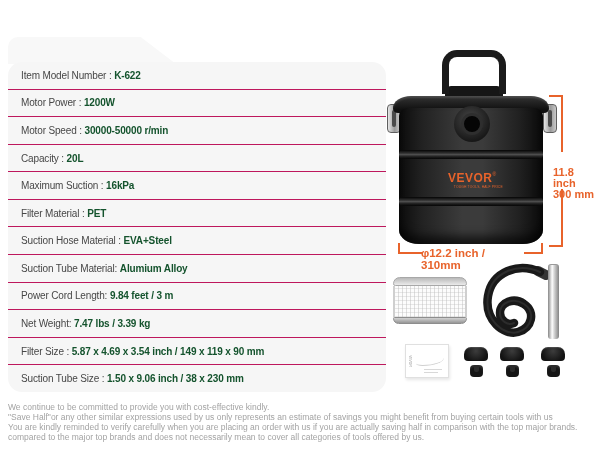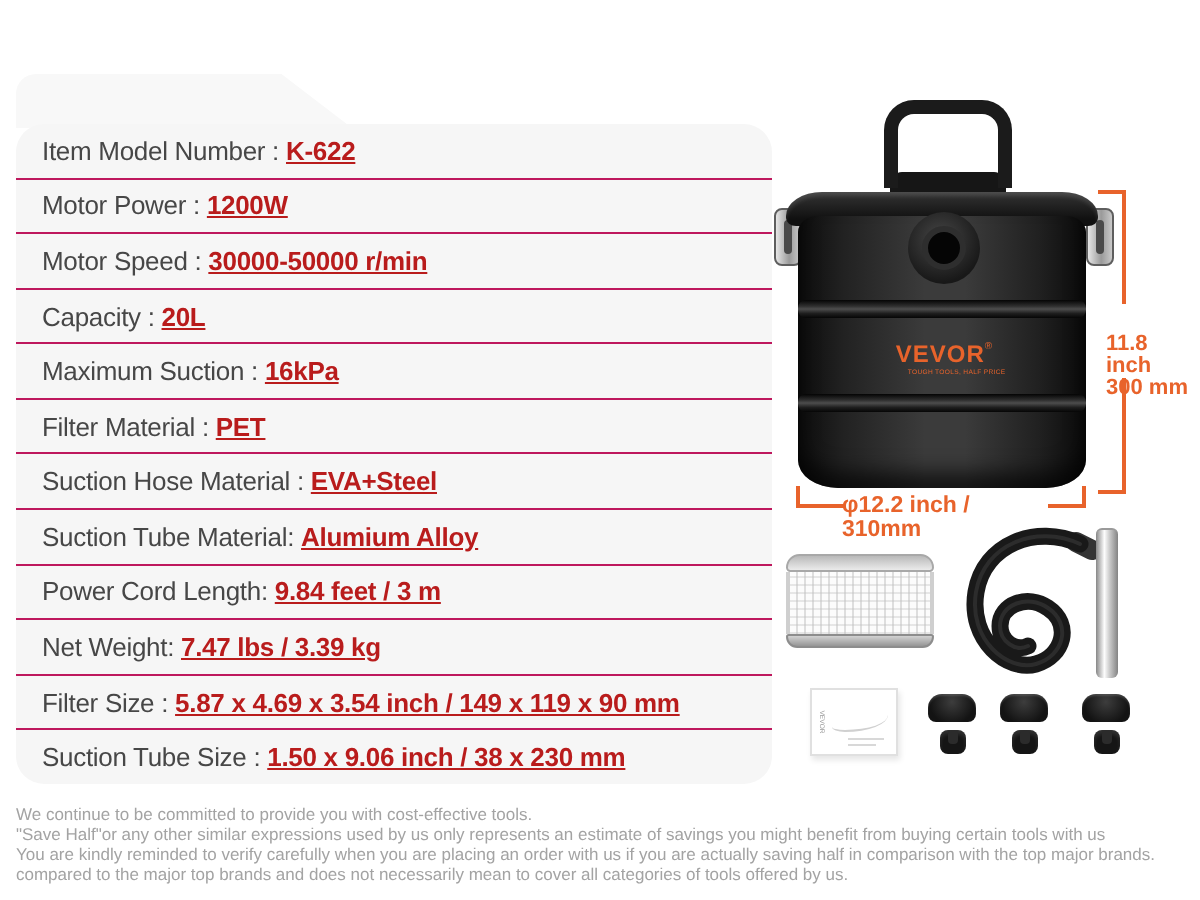--- a/index.html
+++ b/index.html
@@ -7,25 +7,25 @@
         font-family:"Liberation Sans",sans-serif;}
   .abs{position:absolute;}
 
   
   .deco-tab{left:8px;top:37px;width:168px;height:27px;background:#f8f8f8;
             clip-path:polygon(0 0,79% 0,100% 100%,0 100%);border-top-left-radius:10px;}
 
   
   .spec-card{left:8px;top:62px;width:378px;height:330px;background:#f6f6f6;
              border-radius:14px;display:flex;flex-direction:column;overflow:hidden;}
-  .spec-row{flex:1;display:flex;align-items:center;padding-left:13px;font-size:13px;
+  .spec-row{flex:1;display:flex;align-items:center;padding-left:13px;font-size:10px;
             letter-spacing:-0.15px;color:#474747;white-space:nowrap;overflow:hidden;}
   .spec-row + .spec-row{border-top:1px solid #be185d;}
   .spec-label{white-space:pre;}
-  .spec-value{color:#b91c1c;font-weight:bold;white-space:pre;text-decoration:underline;}
+  .spec-value{color:#14532d;font-weight:bold;white-space:pre;}
 
   
   .vac-handle{left:442px;top:50px;width:64px;height:44px;border:7px solid #1b1b1b;
               border-bottom:none;border-radius:15px 15px 0 0;box-sizing:border-box;}
   .vac-knob{left:445px;top:86px;width:58px;height:14px;background:#161616;border-radius:6px 6px 0 0;}
   .vac-latch{width:14px;height:29px;background:linear-gradient(90deg,#e6e6e6,#9a9a9a 55%,#c9c9c9);
              border:1px solid #5e5e5e;border-radius:4px;box-sizing:border-box;}
   .vac-latch::after{content:"";position:absolute;left:4px;top:5px;width:4px;height:17px;
              background:#4a4a4a;border-radius:2px;}
   .latch-l{left:387px;top:104px;}
@@ -217,19 +217,19 @@
   <div class="abs caster c2">
     <div class="caster-cap"></div>
     <div class="caster-wheel"></div>
   </div>
   <div class="abs caster c3">
     <div class="caster-cap"></div>
     <div class="caster-wheel"></div>
   </div>
 
   <div class="abs footer">
-    <div>We continue to be committed to provide you with cost-effective tools.</div>
+    <div>We continue to be committed to provide you with cost-effective kindly.</div>
     <div>"Save Half"or any other similar expressions used by us only represents an estimate of savings you might benefit from buying certain tools with us</div>
     <div>You are kindly reminded to verify carefully when you are placing an order with us if you are actually saving half in comparison with the top major brands.</div>
     <div>compared to the major top brands and does not necessarily mean to cover all categories of tools offered by us.</div>
   </div>
 
 </div>
 
 </body></html>

